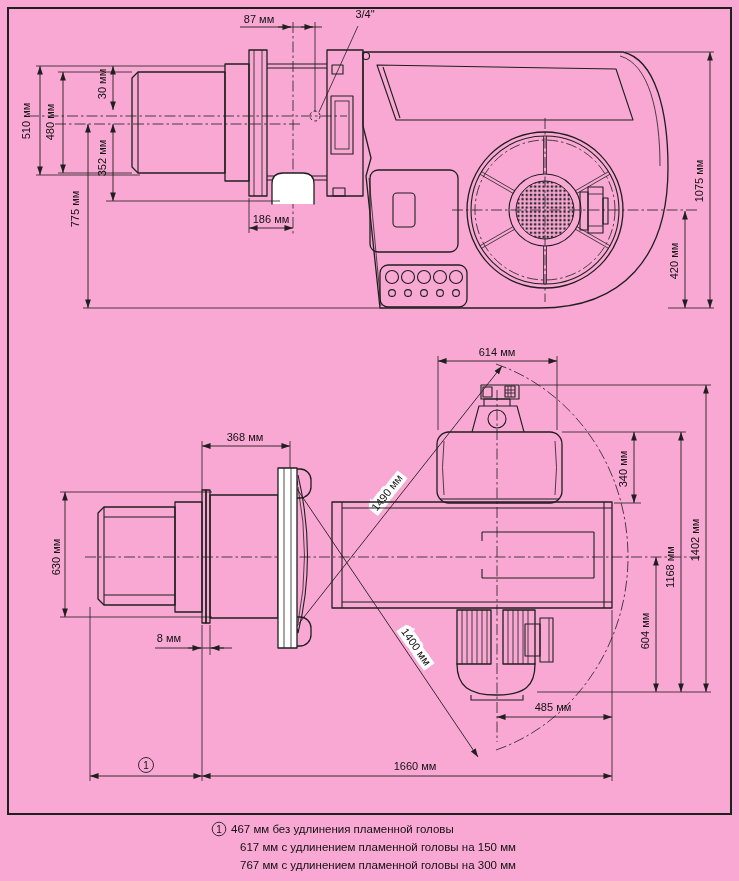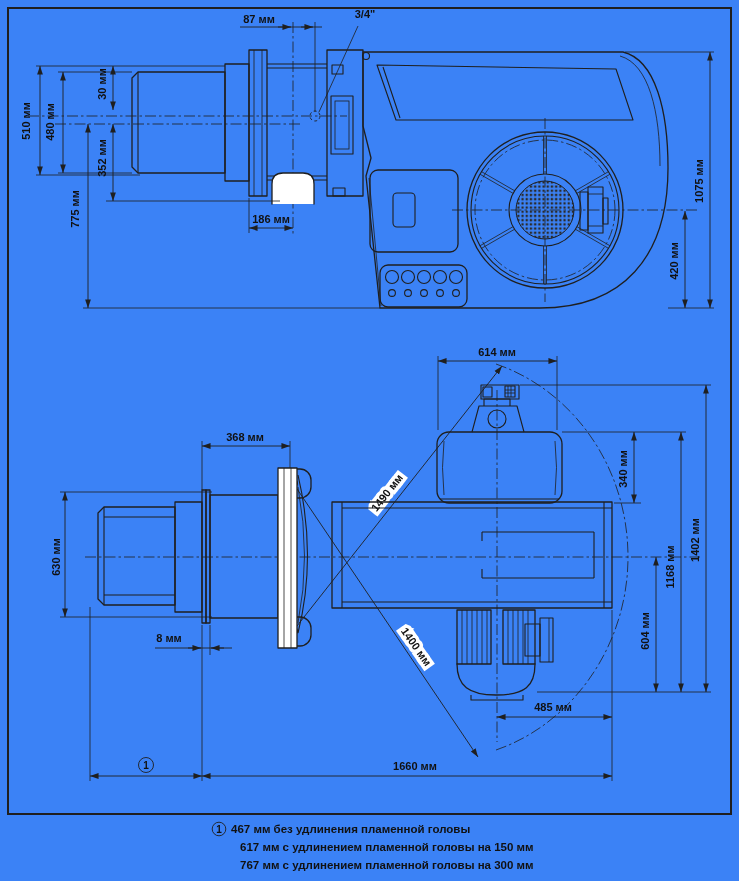--- a/index.html
+++ b/index.html
@@ -1,16 +1,16 @@
 <!DOCTYPE html>
 <html><head>
 <meta charset="utf-8">
 <style>
   html,body{margin:0;padding:0;background:#ffffff;}
-  .stage{width:739px;height:881px;position:relative;background:#3b82f6;font-weight:bold;}
+  .stage{width:739px;height:881px;position:relative;background:#f9a8d4;}
   svg{font-family:"Liberation Sans", sans-serif;}
   .obj{stroke:#1f1f1f;fill:none;stroke-width:1.3;stroke-linejoin:round;stroke-linecap:round;}
   .obj2{stroke:#1f1f1f;fill:none;stroke-width:1.1;stroke-linejoin:round;}
   .thin{stroke:#1f1f1f;fill:none;stroke-width:0.8;}
   .dim{stroke:#1f1f1f;fill:none;stroke-width:0.9;}
   .cl{stroke:#1f1f1f;fill:none;stroke-width:0.8;stroke-dasharray:11 3 2.5 3;}
   .dashc{stroke:#1f1f1f;fill:none;stroke-width:0.9;stroke-dasharray:3 2.4;}
   .whitefill{fill:#ffffff;}
   .dtext{font-size:11px;fill:#111;}
   .dtext-s{font-size:10px;fill:#111;}

